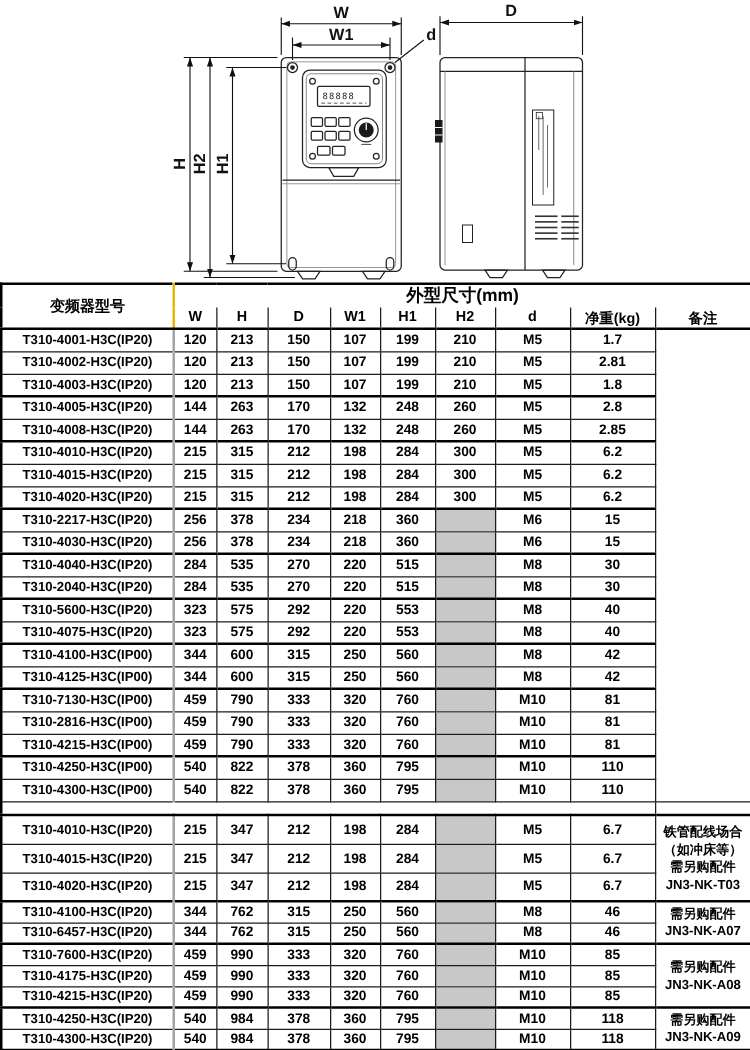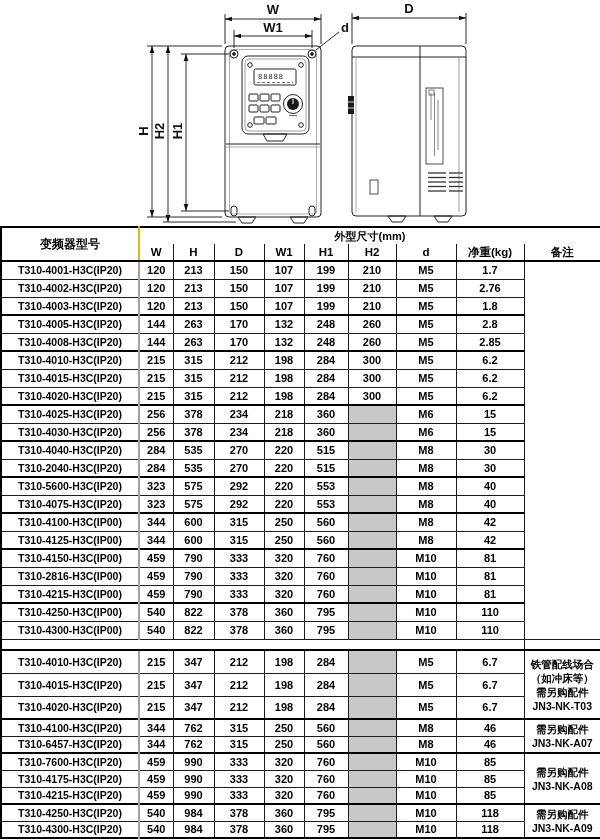--- a/index.html
+++ b/index.html
@@ -17,21 +17,21 @@
     position:absolute; top:226px; left:0; width:600px;
     border-collapse: collapse; table-layout: fixed;
     border: 2px solid #000;
   }
   .spec th, .spec td {
     border: 1px solid #1c1c1c;
     font-weight: bold; color:#000;
     text-align: center; vertical-align: middle;
     padding: 0; overflow: hidden; white-space: nowrap;
   }
-  .spec thead th { font-size: 11px; height: 17px; background:#fff; }
+  .spec thead th { font-size: 14px; height: 17px; background:#fff; }
   .spec th.h-dims { border-bottom: 0; }
   .spec tr.sub th { border-top: 0; border-bottom: 2px solid #000; font-size: 11.5px; }
   .spec th.h-model { border-right: 2px solid #eab308; border-bottom: 2px solid #000; font-size: 12px; }
   .spec td { font-size: 11px; height: 18px; }
   .spec td.c-model { border-right: 2px solid #a3a3a3; font-size: 10.5px; }
   .spec tr.tall > td { height: 23px; }
   .spec tr.s2 > td { height: 17px; }
   .spec td.gray { background: #c8c8c8; }
   .spec tr.gs > td { border-top: 2px solid #000; }
   .spec tr.sep > td { height: 11px; border-top: 1px solid #1c1c1c; border-bottom: 2px solid #000; }
@@ -222,21 +222,21 @@
         </tr>
         <tr>
           <td class="c-model">T310-4002-H3C(IP20)</td>
           <td>120</td>
           <td>213</td>
           <td>150</td>
           <td>107</td>
           <td>199</td>
           <td>210</td>
           <td>M5</td>
-          <td>2.76</td>
+          <td>2.81</td>
         </tr>
         <tr>
           <td class="c-model">T310-4003-H3C(IP20)</td>
           <td>120</td>
           <td>213</td>
           <td>150</td>
           <td>107</td>
           <td>199</td>
           <td>210</td>
           <td>M5</td>
@@ -291,21 +291,21 @@
           <td>215</td>
           <td>315</td>
           <td>212</td>
           <td>198</td>
           <td>284</td>
           <td>300</td>
           <td>M5</td>
           <td>6.2</td>
         </tr>
         <tr class="gs">
-          <td class="c-model">T310-4025-H3C(IP20)</td>
+          <td class="c-model">T310-2217-H3C(IP20)</td>
           <td>256</td>
           <td>378</td>
           <td>234</td>
           <td>218</td>
           <td>360</td>
           <td class="gray"></td>
           <td>M6</td>
           <td>15</td>
         </tr>
         <tr>
@@ -379,21 +379,21 @@
           <td>344</td>
           <td>600</td>
           <td>315</td>
           <td>250</td>
           <td>560</td>
           <td class="gray"></td>
           <td>M8</td>
           <td>42</td>
         </tr>
         <tr class="gs">
-          <td class="c-model">T310-4150-H3C(IP00)</td>
+          <td class="c-model">T310-7130-H3C(IP00)</td>
           <td>459</td>
           <td>790</td>
           <td>333</td>
           <td>320</td>
           <td>760</td>
           <td class="gray"></td>
           <td>M10</td>
           <td>81</td>
         </tr>
         <tr>

